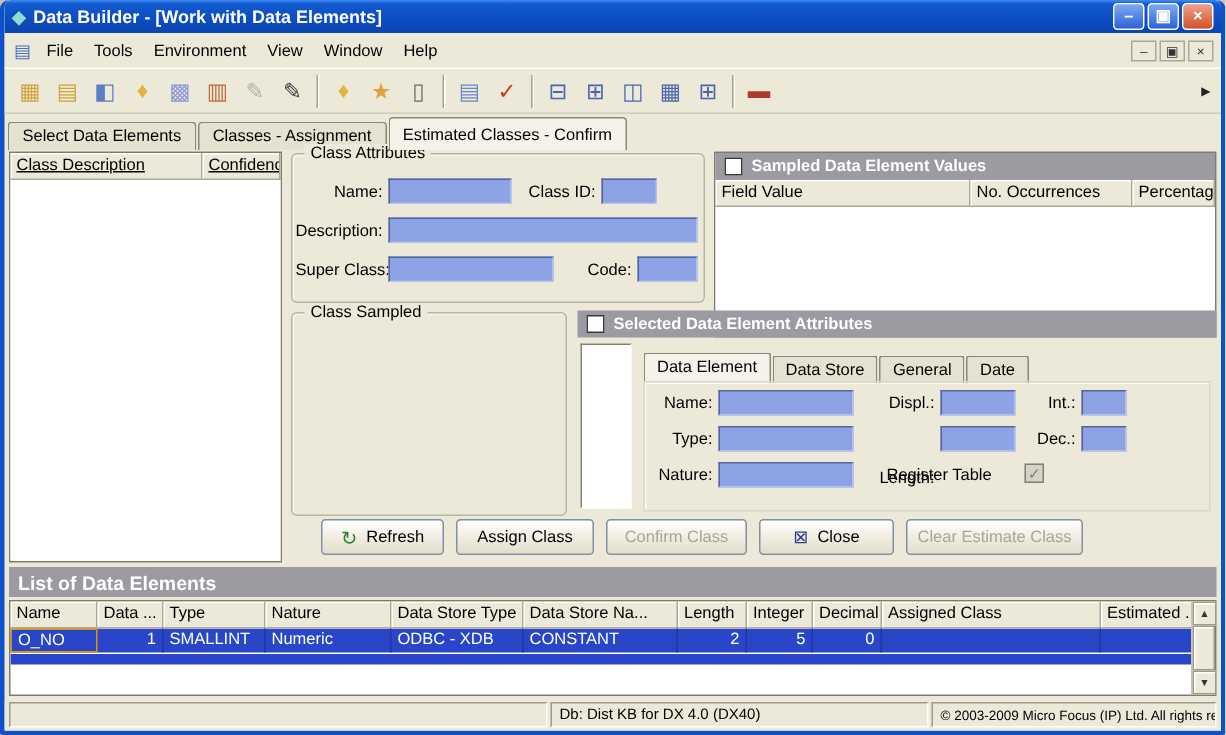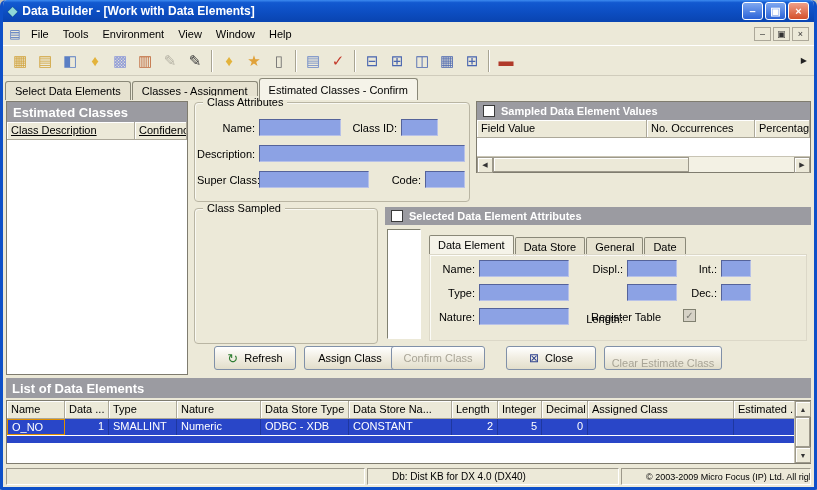--- a/index.html
+++ b/index.html
@@ -92,21 +92,21 @@
   
   .est-panel { position: absolute; left: 3px; top: 101px; width: 182px; height: 274px;
                border: 1px solid #7F7C6F; background: #fff; display: flex; flex-direction: column; }
   .est-cols { display: flex; height: 18px; text-decoration: underline; }
   .est-c1 { width: 128px; } .est-c2 { flex: 1; }
 
   
   .ca-group { left: 191px; top: 102px; width: 276px; height: 100px; text-decoration: underline; }
 
   
-  .sv-panel { position: absolute; left: 473px; top: 101px; width: 335px; height: 72px;
+  .sv-panel { position: absolute; left: 473px; top: 101px; width: 335px; height: 124px;
               border: 1px solid #7F7C6F; background: #fff; display: flex; flex-direction: column; }
   .sv-cols { display: flex; height: 18px; }
   .sv-c1 { width: 170px; } .sv-c2 { width: 108px; } .sv-c3 { flex: 1; }
   .sv-body { flex: 1; background: #fff; }
   .hscroll { height: 16px; display: flex; background: #F3F1E4; border-top: 1px solid #C8C4B4; }
   .scr-btn { width: 16px; height: 16px; background: var(--bg, #ECE9D8); border: 1px solid #9D998B;
              box-shadow: inset 1px 1px 0 #fff; display: flex; align-items: center; justify-content: center;
              font-size: 7px; color: #333; flex: none; }
   .h-track { flex: 1; position: relative; }
   .h-thumb { position: absolute; left: 0; top: 0; bottom: 0; width: 65%;
@@ -152,21 +152,21 @@
   .w0 { width: 58px; } .w1 { width: 44px; } .w2 { width: 68px; } .w3 { width: 84px; }
   .w4 { width: 88px; } .w5 { width: 103px; } .w6 { width: 46px; } .w7 { width: 44px; }
   .w8 { width: 46px; } .w9 { width: 146px; } .w10 { flex: 1; border-right: none; }
   .vscroll { position: absolute; right: 0; top: 0; bottom: 0; width: 16px;
              background: #F3F1E4; border-left: 1px solid #C8C4B4; display: flex; flex-direction: column; }
   .v-thumb { flex: 1; background: var(--bg, #ECE9D8); border: 1px solid #9D998B; box-shadow: inset 1px 1px 0 #fff; }
 
   
   .statusbar { position: absolute; left: 0; right: 0; bottom: 0; height: 21px;
                display: flex; gap: 2px; padding: 2px 3px; background: var(--bg, #ECE9D8); }
-  .st-pane { border: 1px solid; border-color: #9D998B #FFF #FFF #9D998B; padding: 0 24px;
+  .st-pane { border: 1px solid; border-color: #9D998B #FFF #FFF #9D998B; padding: 0 5px;
              display: flex; align-items: center; font-size: 10px; white-space: nowrap; overflow: hidden; }
   .st-1 { flex: 1; } .st-2 { width: 252px; } .st-3 { width: 190px; font-size: 9px; }
 </style>
 </head>
 <body>
 
 <div class="window">
 
   <div class="titlebar">
     <span class="app-icon">◆</span>
@@ -220,21 +220,20 @@
     <span class="tb-overflow">▶</span>
   </div>
 
   <div class="tabstrip">
     <span class="tab">Select Data Elements</span>
     <span class="tab">Classes - Assignment</span>
     <span class="tab active">Estimated Classes - Confirm</span>
   </div>
 
   <div class="est-panel">
-    <div class="sec-hdr">Estimated Classes</div>
     <div class="est-cols">
       <span class="colcell est-c1">Class Description</span>
       <span class="colcell est-c2">Confidence</span>
     </div>
     <div style="flex:1; background:#fff;"></div>
   </div>
 
   <div class="groupbox ca-group">
     <span class="gb-label">Class Attributes</span>
     <span class="flabel" style="left:8px; top:19px; width:52px;">Name:</span>
@@ -307,28 +306,28 @@
     <span class="chk dis" style="position:absolute; left:298px; top:102px; width:13px; height:13px;">✓</span>
   </div>
 
   <div class="btn" style="left:211px; width:82px;">
     <span class="ico-refresh">↻</span>
     <span>Refresh</span>
   </div>
   <div class="btn" style="left:301px; width:92px;">
     <span>Assign Class</span>
   </div>
-  <div class="btn disabled" style="left:388px; width:94px;justify-content:center;">
+  <div class="btn disabled" style="left:401px; width:94px;justify-content:center;">
     <span>Confirm Class</span>
   </div>
   <div class="btn" style="left:503px; width:90px;">
     <span class="ico-close">⊠</span>
     <span>Close</span>
   </div>
-  <div class="btn disabled" style="left:601px; width:118px;align-items:flex-end;">
+  <div class="btn disabled" style="left:601px; width:118px;">
     <span>Clear Estimate Class</span>
   </div>
 
   <div class="list-hdr sec-hdr">List of Data Elements</div>
 
   <div class="list-table">
     <div class="lt-content">
       <div class="lt-head">
         <span class="colcell w0">Name</span>
         <span class="colcell w1">Data ...</span>

